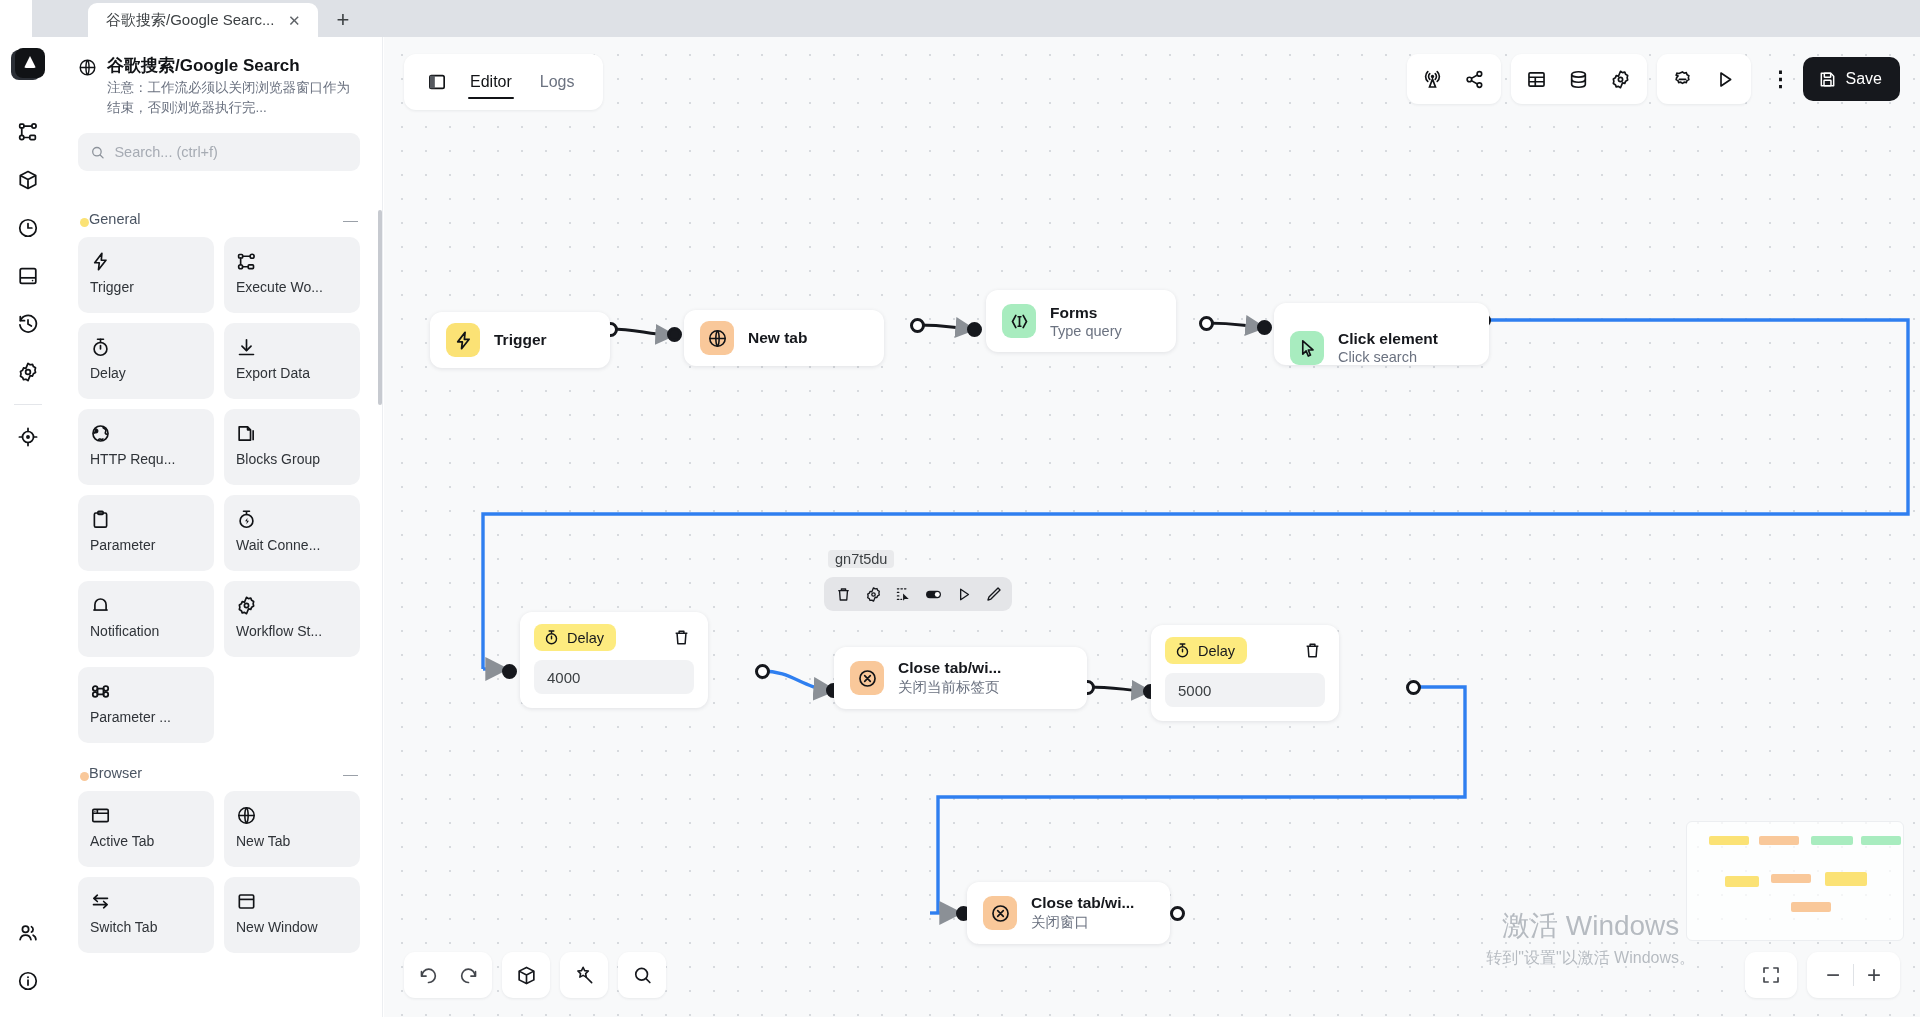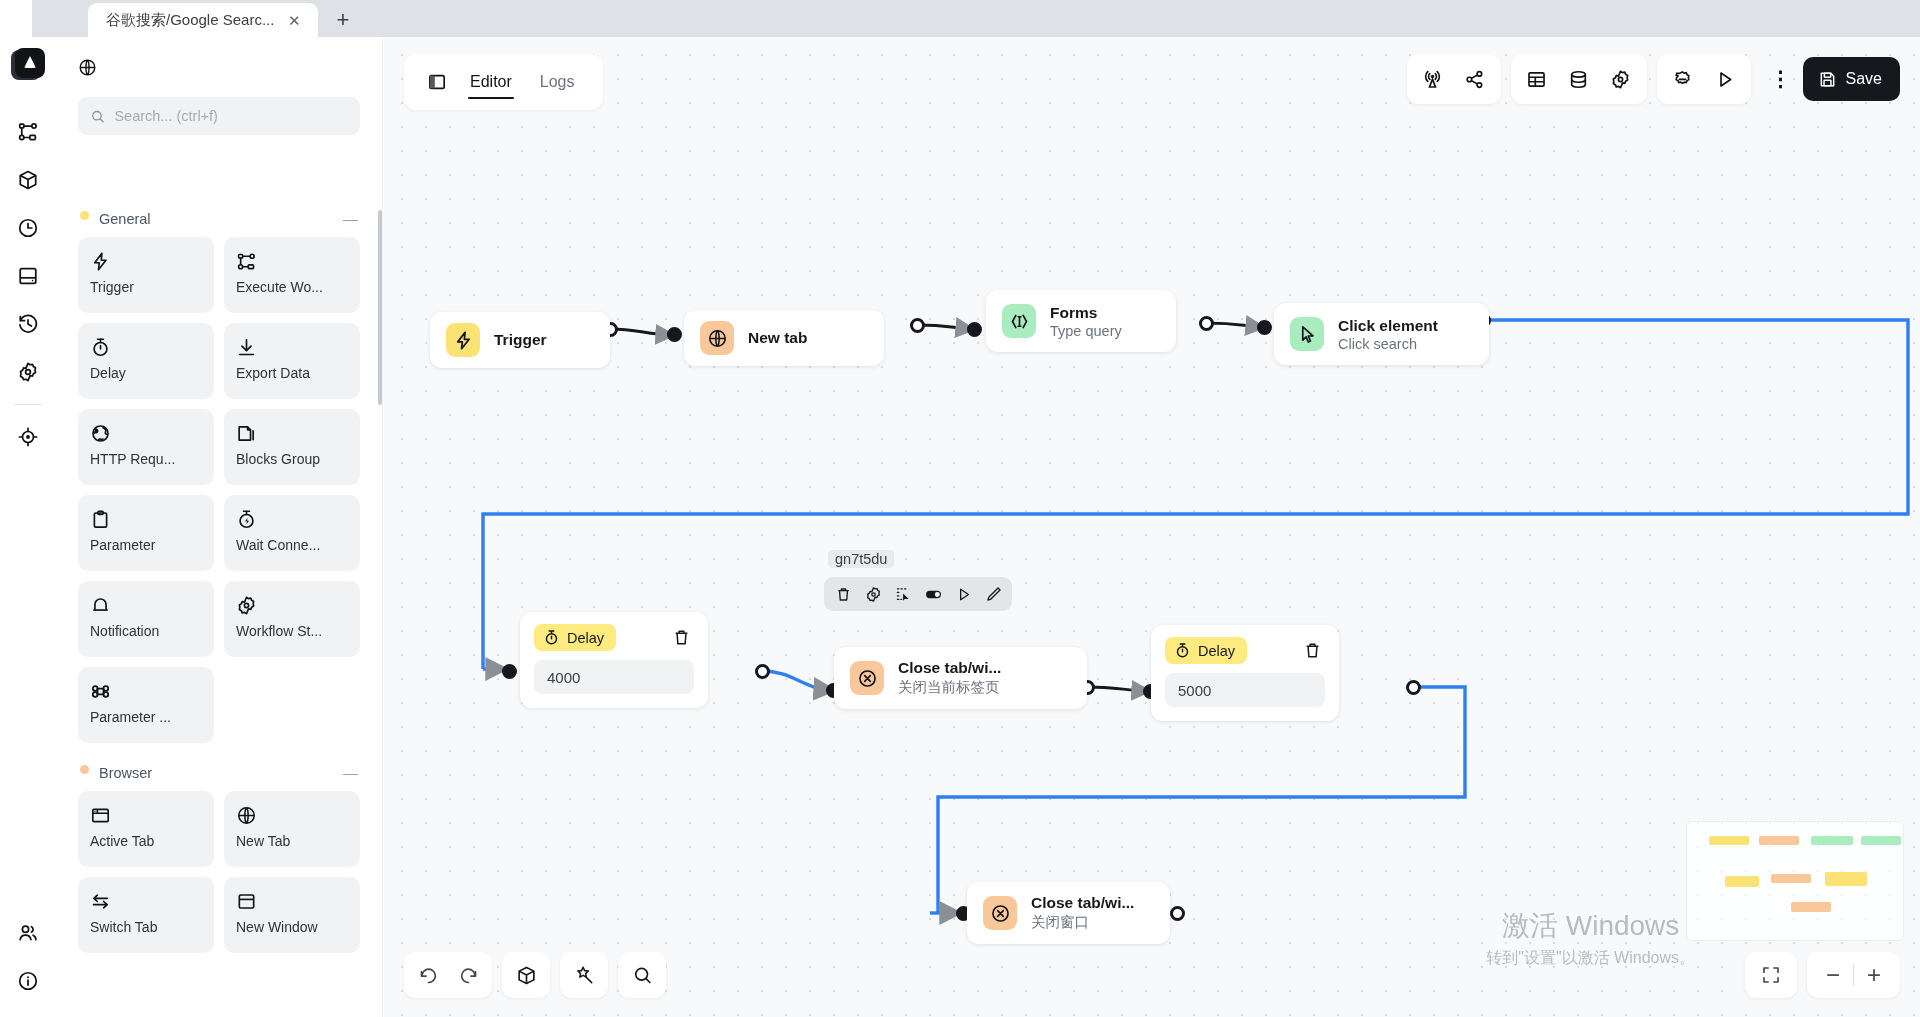--- a/index.html
+++ b/index.html
@@ -97,21 +97,21 @@
   .panel-search input {
     border: 0; background: transparent; outline: none;
     font-family: inherit; font-size: 14.5px; color: #111316; width: 100%;
   }
   .panel-search input::placeholder { color: #a6abb3; }
   .panel-scroll {
     position: absolute; top: 152px; left: 0; right: 0; bottom: 0;
     overflow: hidden; padding: 0 22px;
   }
   .group-head {
-    display: flex; align-items: flex-start; gap: 10px;
+    display: flex; align-items: flex-end; 
     padding: 22px 2px 10px 2px;
   }
   .group-dot { width: 9px; height: 9px; border-radius: 50%; }
   .group-name { font-size: 14.5px; color: #4b5563; flex: 1; }
   .group-collapse { font-size: 15px; color: #9aa0a8; line-height: 1; }
   .block-grid { display: grid; grid-template-columns: 1fr 1fr; gap: 10px; }
   .block {
     background: #f1f2f4; border-radius: 10px; height: 76px;
     padding: 11px 12px 0 12px;
   }
@@ -360,20 +360,24 @@
     </div>
   </div>
 
   <div class="panel">
     <div class="panel-head">
       <div class="panel-globe">
         <svg width="19" height="19" viewBox="0 0 24 24" fill="none" stroke="#111316" stroke-width="1.8">
           <circle cx="12" cy="12" r="9.2"></circle>
             <path d="M2.8 12h18.4M12 2.8c2.6 2.6 2.6 15.8 0 18.4M12 2.8c-2.6 2.6-2.6 15.8 0 18.4"></path>
         </svg>
+      </div>
+      <div style="min-width:0">
+        <div class="panel-title">谷歌搜索/Google Search</div>
+        <div class="panel-desc">注意：工作流必须以关闭浏览器窗口作为结束，否则浏览器执行完...</div>
       </div>
     </div>
 
     <div class="panel-search">
       <svg width="17" height="17" viewBox="0 0 24 24" fill="none" stroke="#8d939b" stroke-width="2" stroke-linecap="round">
         <circle cx="10.8" cy="10.8" r="6.6"></circle>
           <path d="M15.8 15.8 20.4 20.4"></path>
       </svg>
       <input placeholder="Search... (ctrl+f)" style="">
     </div>
@@ -697,21 +701,21 @@
           <path d="M7.8 5 4 12l3.8 7M16.2 5 20 12l-3.8 7"></path>
             <path d="M10.4 6.6h3.2M12 6.6v10.8M10.4 17.4h3.2"></path>
         </svg>
       </div>
       <div class="ntext">
         <div class="ntitle">Forms</div>
         <div class="nsub">Type query</div>
       </div>
     </div>
 
-    <div class="node" style="left:890px; top:266px; width:215px; height:62px;">
+    <div class="node" style="left:890px; top:266px; width:215px; height:62px;align-items:flex-end;">
       <div class="nicon" style="background:#a8ecbf">
         <svg width="21" height="21" viewBox="0 0 24 24" fill="none" stroke="#111316" stroke-width="1.9" stroke-linejoin="round">
           <path d="M6.6 3.2v15.4l3.8-3.8 2.5 5.8 2.5-1.1-2.5-5.8h5.4z"></path>
         </svg>
       </div>
       <div class="ntext">
         <div class="ntitle">Click element</div>
         <div class="nsub">Click search</div>
       </div>
     </div>

